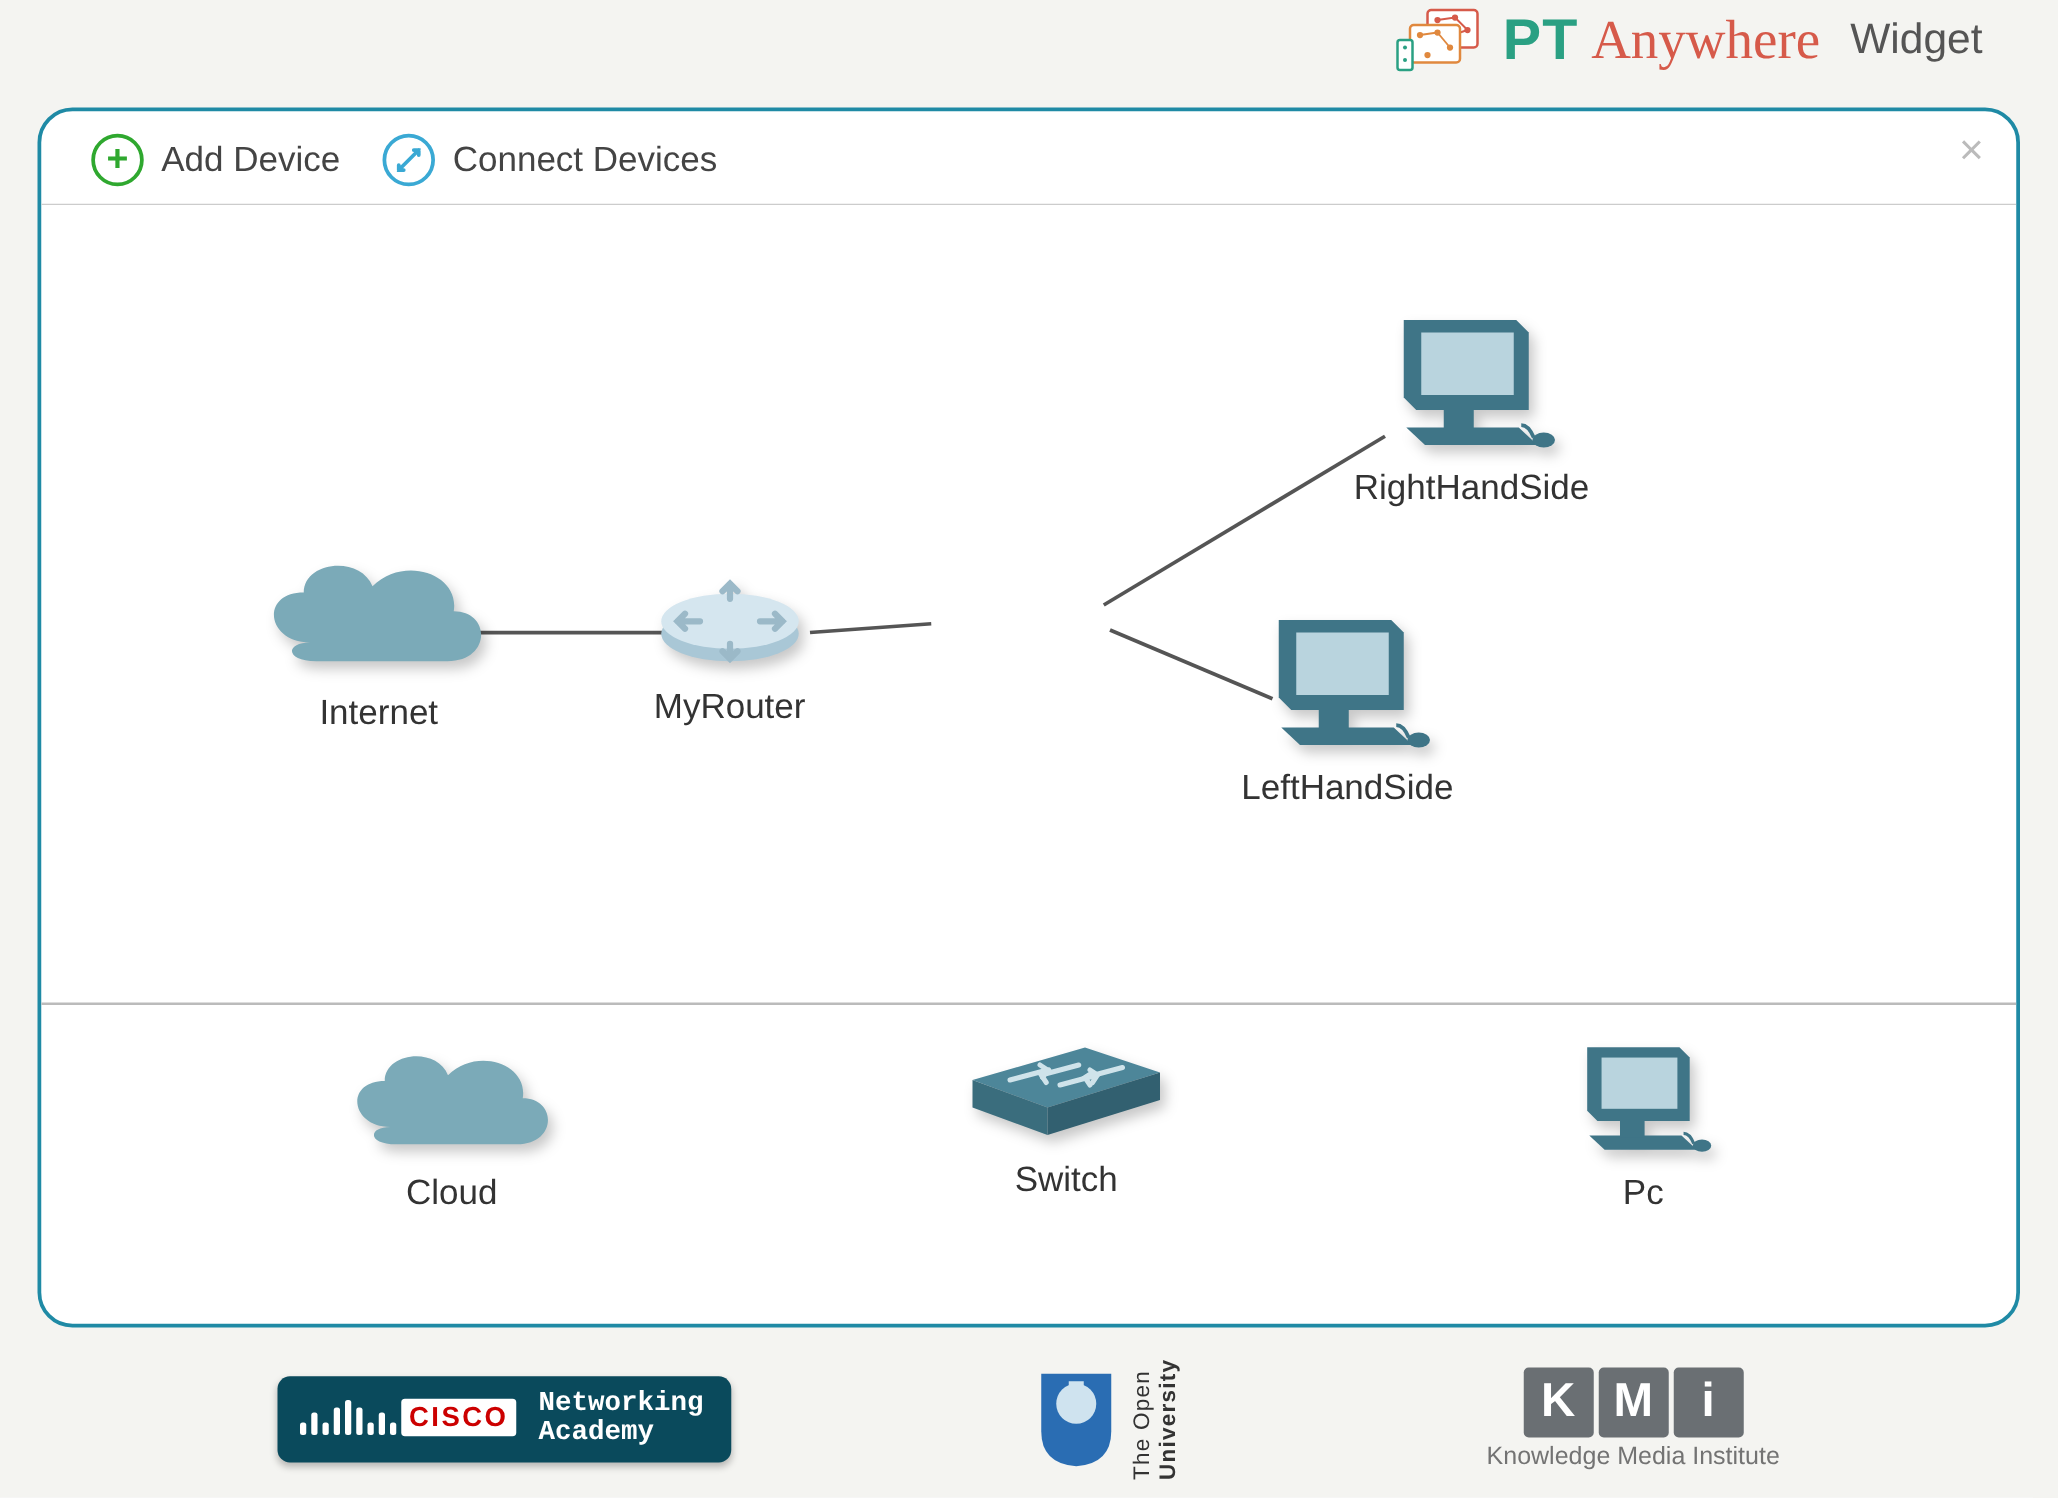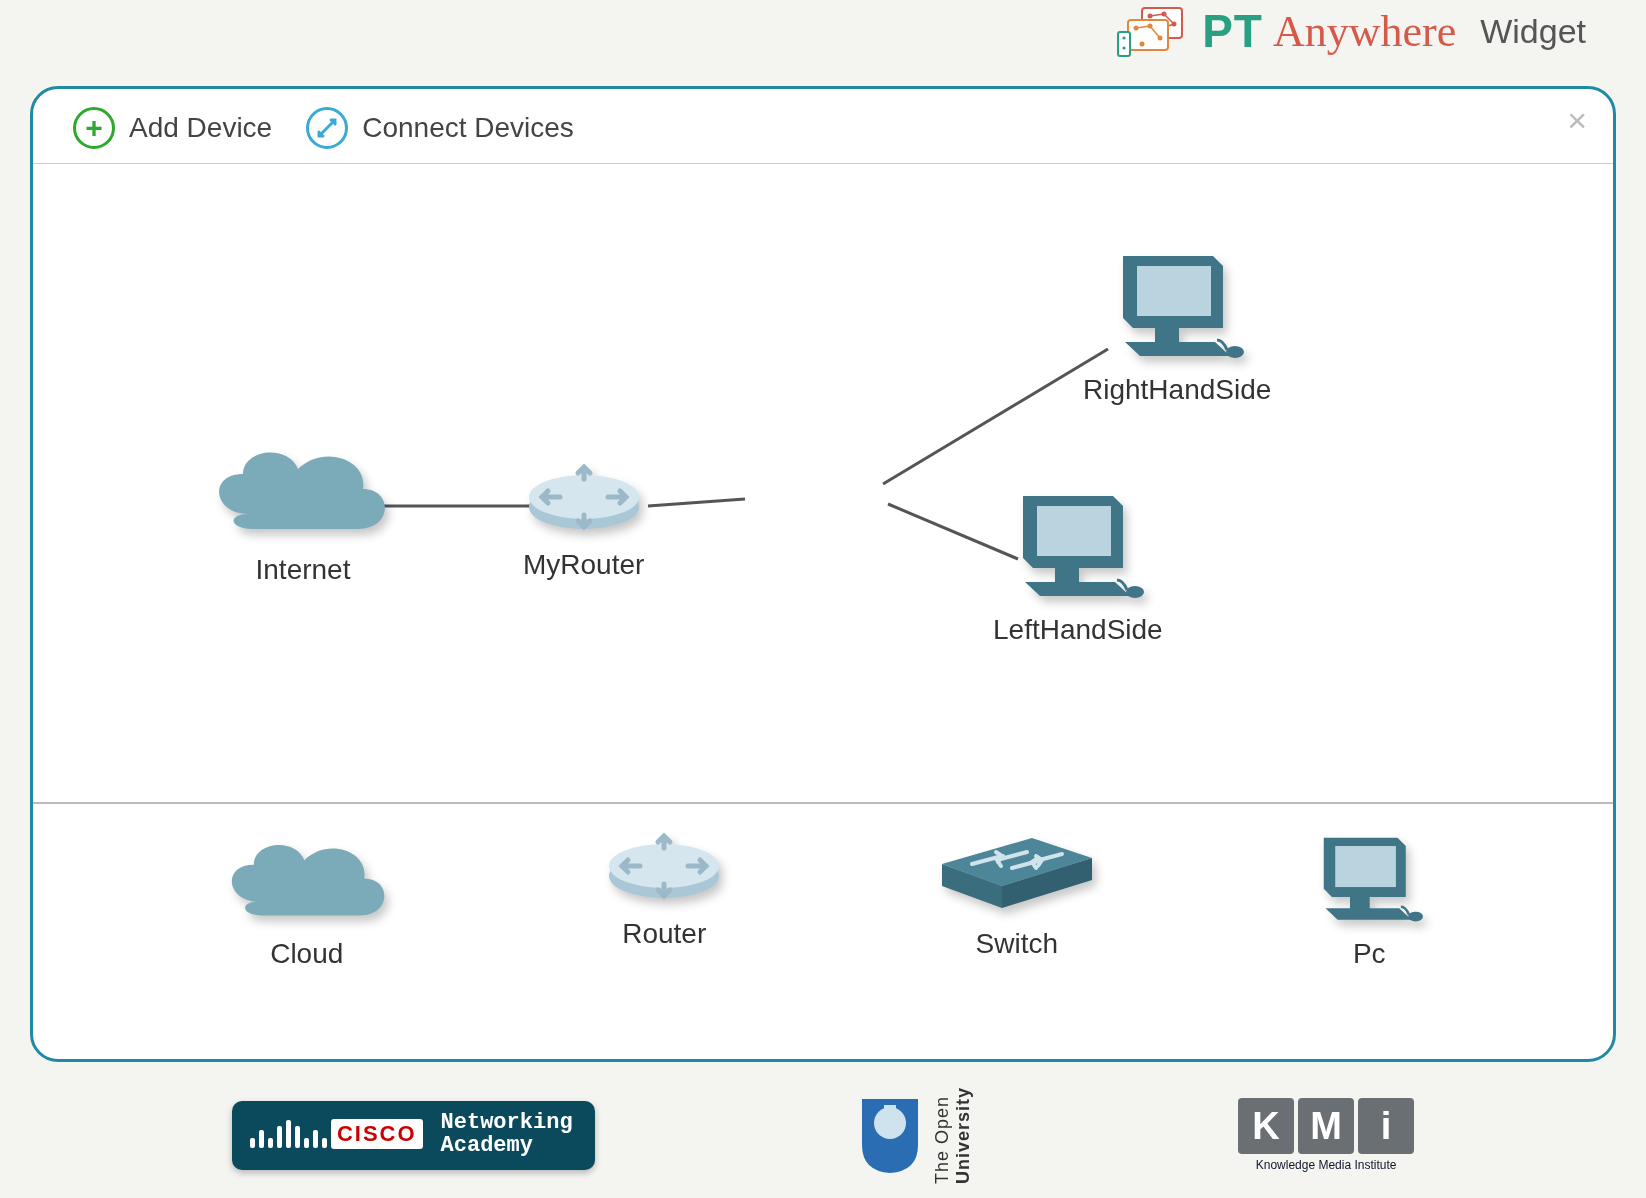--- a/index.html
+++ b/index.html
@@ -103,21 +103,21 @@
   .ou-txt span{ display:block; }
   .ou-txt .b{ font-weight:bold;}
 
   .kmi { display:flex; flex-direction:column; align-items:center; gap:4px; }
   .kmi-blocks { display:flex; gap:4px; }
   .kmi-blocks div {
     width:56px; height:56px; background:#6a6f73; color:#fff;
     font-size:38px; font-weight:600; display:flex; align-items:center; justify-content:center;
     border-radius:4px;
   }
-  .kmi-sub { font-size:12px; color:#0f172a; }
+  .kmi-sub { font-size:20px; color:#737373; }
 
   .shadow { filter: drop-shadow(4px 6px 5px rgba(0,0,0,.22)); }
 </style>
 </head>
 <body>
 
 <svg width="0" height="0" style="position:absolute">
   <defs>
     <g id="ico-cloud">
       <path d="M45 80 C10 80 5 40 40 40 C40 15 85 10 95 35 C120 10 165 25 160 55 C190 55 190 95 155 95 L50 95 C25 95 25 80 45 80 Z" fill="#7baab8"></path>
@@ -244,26 +244,20 @@
   </div>
 
   <div class="palette">
     <div class="pal-item">
       <svg class="shadow" width="180" height="100">
           <use href="#ico-cloud" transform="scale(.92)"></use>
         </svg>
       <span class="lbl">Cloud</span>
     </div>
     <div class="pal-item">
-      <svg class="shadow" width="120" height="80">
-          <use href="#ico-router"></use>
-        </svg>
-      <span class="lbl">Router</span>
-    </div>
-    <div class="pal-item">
       <svg class="shadow" width="170" height="90">
           <use href="#ico-switch"></use>
         </svg>
       <span class="lbl">Switch</span>
     </div>
     <div class="pal-item">
       <svg class="shadow" width="120" height="100">
           <use href="#ico-pc" transform="scale(.82)"></use>
         </svg>
       <span class="lbl">Pc</span>

